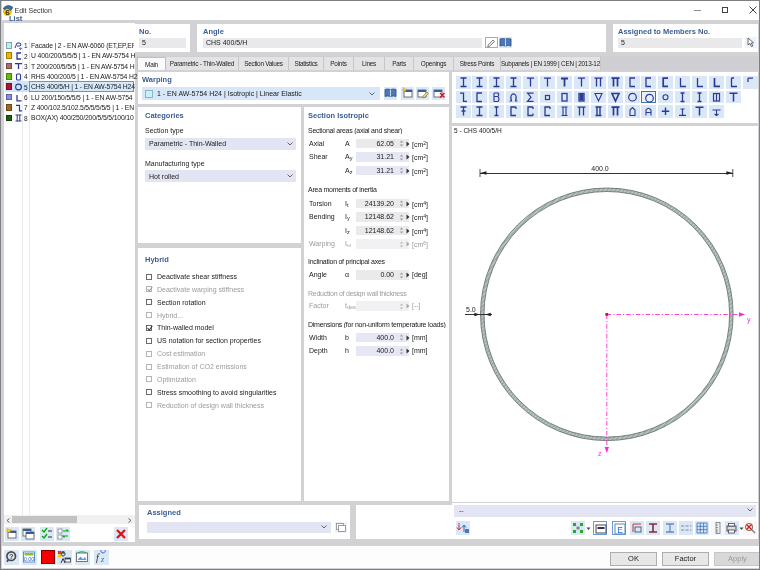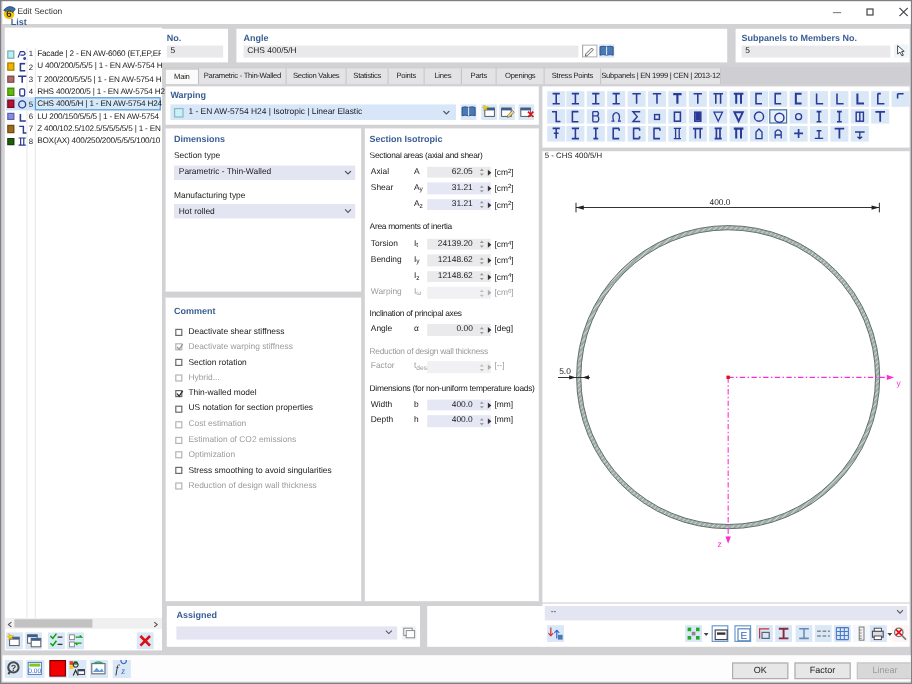--- a/index.html
+++ b/index.html
@@ -149,21 +149,21 @@
         <path d="M3 8 L8 3 L9.5 4.5 L4.5 9.5 L2.8 9.8 Z" fill="#e8e8e8" stroke="#555" stroke-width="0.7"></path>
       </svg>
     </div>
 <div style="position:absolute;left:498px;top:36px;width:13px;height:11px;background:#d9e7f7;">
       <svg width="13" height="11">
         <path d="M1 2 Q3.5 1 6.5 2 Q9.5 1 12 2 L12 9 Q9.5 8 6.5 9 Q3.5 8 1 9 Z" fill="#4a7ab5" stroke="#25487a" stroke-width="0.7"></path>
         <path d="M6.5 2 L6.5 9" stroke="#fff" stroke-width="0.7"></path>
       </svg>
     </div>
 <div class="p" style="left:612px;top:23px;width:145px;height:28px;"></div>
-<div class="lbl" style="left:617px;top:25.5px;">Subpanels to Members No.</div>
+<div class="lbl" style="left:617px;top:25.5px;">Assigned to Members No.</div>
 <div class="inp" style="left:617px;top:37px;width:124px;height:10px;">5</div>
 <div style="position:absolute;left:744px;top:36px;width:12px;height:11px;background:#eef4fb;">
       <svg width="11" height="11">
         <path d="M3 1 L3 8 L5 6.5 L6.5 9.5 L7.8 9 L6.3 6 L8.5 5.8 Z" fill="#fff" stroke="#444" stroke-width="0.8"></path>
       </svg>
     </div>
 <div style="position:absolute;left:136px;top:55px;width:621px;height:14px;background:#cfcfd3;"></div>
 <div style="position:absolute;left:136px;top:55.5px;width:29px;height:13.5px;background:#fafafa;border:1px solid #c0c0c0;border-bottom:none;font-size:6.4px;letter-spacing:-0.25px;color:#222;text-align:center;line-height:13px;white-space:nowrap;overflow:hidden;">Main</div>
 <div style="position:absolute;left:165px;top:55.5px;width:73px;height:13.5px;background:#e3e3e5;border-right:1px solid #c6c6c8;font-size:6.4px;letter-spacing:-0.25px;color:#222;text-align:center;line-height:13px;white-space:nowrap;overflow:hidden;">Parametric - Thin-Walled</div>
 <div style="position:absolute;left:238px;top:55.5px;width:50px;height:13.5px;background:#e3e3e5;border-right:1px solid #c6c6c8;font-size:6.4px;letter-spacing:-0.25px;color:#222;text-align:center;line-height:13px;white-space:nowrap;overflow:hidden;">Section Values</div>
@@ -203,35 +203,35 @@
       </svg>
     </div>
 <div style="position:absolute;left:431px;top:86px;width:13px;height:13px;background:#d9e7f7;">
       <svg width="13" height="12">
         <rect x="2" y="3" width="8" height="7" fill="#fff" stroke="#555" stroke-width="0.8"></rect>
         <rect x="2" y="3" width="8" height="2" fill="#3a5e94"></rect>
         <path d="M8 6 L12.5 10.5 M12.5 6 L8 10.5" stroke="#d11" stroke-width="1.4"></path>
       </svg>
     </div>
 <div class="p" style="left:137px;top:106px;width:163px;height:136px;"></div>
-<div class="lbl" style="left:144px;top:109.5px;">Dimensions</div>
+<div class="lbl" style="left:144px;top:109.5px;">Categories</div>
 <div class="t" style="left:144px;top:126px;">Section type</div>
 <div style="position:absolute;left:144px;top:136.5px;width:151px;height:12px;background:#e4e5f2;"></div>
 <div class="t" style="left:148px;top:139px;">Parametric - Thin-Walled</div>
 <svg class="chev" style="left:286px;top:140.5px;" width="6" height="4">
       <path d="M0.5 0.5 L3 3 L5.5 0.5" stroke="#555" stroke-width="0.9" fill="none"></path>
     </svg>
 <div class="t" style="left:144px;top:158.5px;">Manufacturing type</div>
 <div style="position:absolute;left:144px;top:169px;width:151px;height:12px;background:#e4e5f2;"></div>
 <div class="t" style="left:148px;top:171.5px;">Hot rolled</div>
 <svg class="chev" style="left:286px;top:173px;" width="6" height="4">
       <path d="M0.5 0.5 L3 3 L5.5 0.5" stroke="#555" stroke-width="0.9" fill="none"></path>
     </svg>
 <div class="p" style="left:137px;top:247px;width:163px;height:253px;"></div>
-<div class="lbl" style="left:144px;top:253.5px;">Comment</div>
+<div class="lbl" style="left:144px;top:253.5px;">Hybrid</div>
 <div class="cb" style="left:145px;top:272.5px;border-color:#6a6a6a;"></div>
 <div class="t " style="left:156px;top:272.0px;">Deactivate shear stiffness</div>
 <div class="cb" style="left:145px;top:285.4px;border-color:#b4b4b4;"></div>
 <svg style="position:absolute;left:145px;top:284.4px;" width="8" height="8">
       <path d="M1.5 4 l1.8 2.2 l3-4.5" stroke="#9a9a9a" stroke-width="1.1" fill="none"></path>
     </svg>
 <div class="t gray" style="left:156px;top:284.9px;">Deactivate warping stiffness</div>
 <div class="cb" style="left:145px;top:298.2px;border-color:#6a6a6a;"></div>
 <div class="t " style="left:156px;top:297.7px;">Section rotation</div>
 <div class="cb" style="left:145px;top:311.1px;border-color:#b4b4b4;"></div>
@@ -909,13 +909,13 @@
     </div>
 <div style="position:absolute;left:93px;top:549px;width:15px;height:15px;background:#d9e7f7;">
       <svg width="14" height="14">
         <text x="2" y="11" font-size="10" font-style="italic" fill="#333" font-family="Liberation Serif">f</text>
         <text x="7" y="12" font-size="8" font-style="italic" fill="#36c" font-family="Liberation Serif">z</text>
         <path d="M9 3 a2.2 2.2 0 1 1 0.1 0" fill="none" stroke="#36c" stroke-width="1"></path>
       </svg>
     </div>
 <div style="position:absolute;left:609px;top:551px;width:47px;height:14px;background:#e7e7e7;border:1px solid #aeaeae;font-size:7.5px;color:#222;text-align:center;line-height:12.5px;">OK</div>
 <div style="position:absolute;left:661px;top:551px;width:47px;height:14px;background:#e7e7e7;border:1px solid #aeaeae;font-size:7.5px;color:#222;text-align:center;line-height:12.5px;">Factor</div>
-<div style="position:absolute;left:713px;top:551px;width:47px;height:14px;background:#d8d8d8;border:1px solid #c6c6c6;font-size:7.5px;color:#9a9a9a;text-align:center;line-height:12.5px;">Linear</div>
+<div style="position:absolute;left:713px;top:551px;width:47px;height:14px;background:#d8d8d8;border:1px solid #c6c6c6;font-size:7.5px;color:#9a9a9a;text-align:center;line-height:12.5px;">Apply</div>
 </div>
 </body></html>

